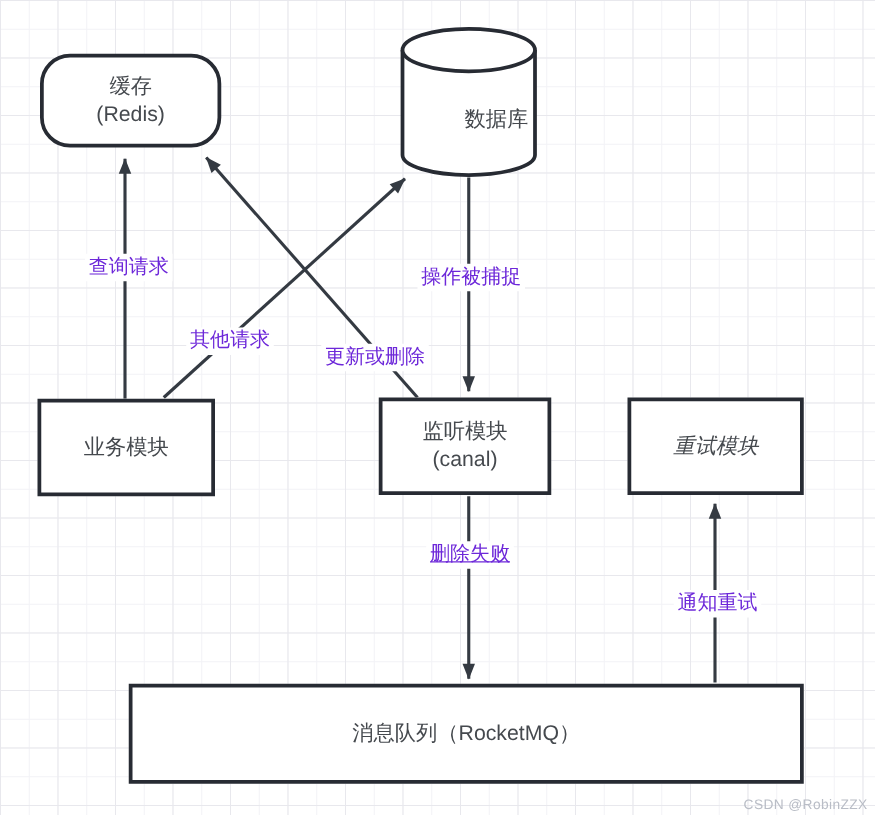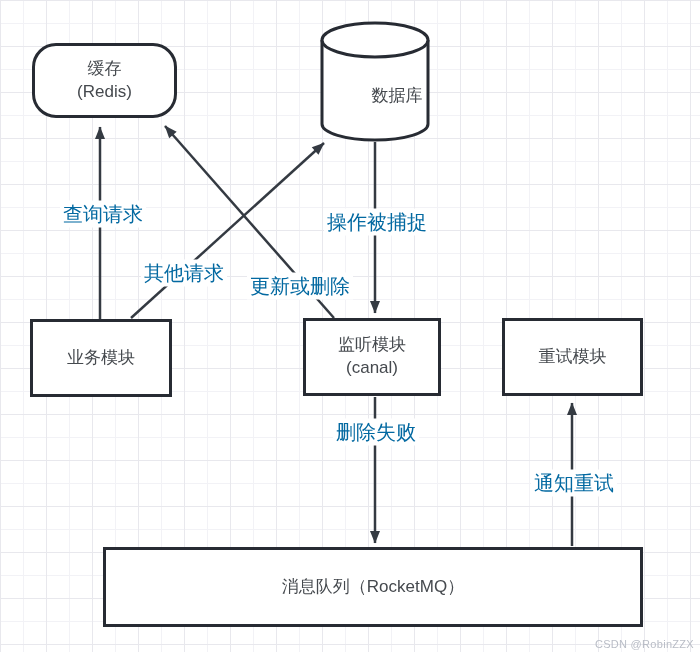--- a/index.html
+++ b/index.html
@@ -44,22 +44,22 @@
     border: none;
     background: transparent;
     z-index: 3;
     padding-left: 44px;
   }
   .edge-label {
     position: absolute;
     z-index: 3;
     transform: translate(-50%, -50%);
     background: #ffffff;
-    color: #0369a1;
-    font-size: 20px;
+    color: #6d28d9;
+    font-size: 16px;
     line-height: 1.25;
     padding: 1px 3px;
     white-space: nowrap;
   }
   .watermark {
     position: absolute;
     right: 6px;
     bottom: 2px;
     z-index: 4;
     color: #b9bdc6;
@@ -103,29 +103,29 @@
 
   <div class="node" style="left:30px; top:319px; width:142px; height:78px;">
     <div>业务模块</div>
   </div>
 
   <div class="node" style="left:303px; top:318px; width:138px; height:78px;">
     <div>监听模块</div>
     <div>(canal)</div>
   </div>
 
-  <div class="node" style="left:502px; top:318px; width:141px; height:78px;">
+  <div class="node" style="left:502px; top:318px; width:141px; height:78px;font-style:italic;">
     <div>重试模块</div>
   </div>
 
   <div class="node" style="left:103px; top:547px; width:540px; height:80px;">
     <div>消息队列（RocketMQ）</div>
   </div>
 
   <div class="edge-label" style="left:103px; top:214px;">查询请求</div>
   <div class="edge-label" style="left:184px; top:273px;">其他请求</div>
   <div class="edge-label" style="left:300px; top:274px;margin-top:12px;">更新或删除</div>
   <div class="edge-label" style="left:377px; top:222px;">操作被捕捉</div>
-  <div class="edge-label" style="left:376px; top:432px;">删除失败</div>
+  <div class="edge-label" style="left:376px; top:444px;text-decoration:underline;">删除失败</div>
   <div class="edge-label" style="left:574px; top:483px;">通知重试</div>
 
   <div class="watermark">CSDN @RobinZZX</div>
 </div>
 
 </body></html>

